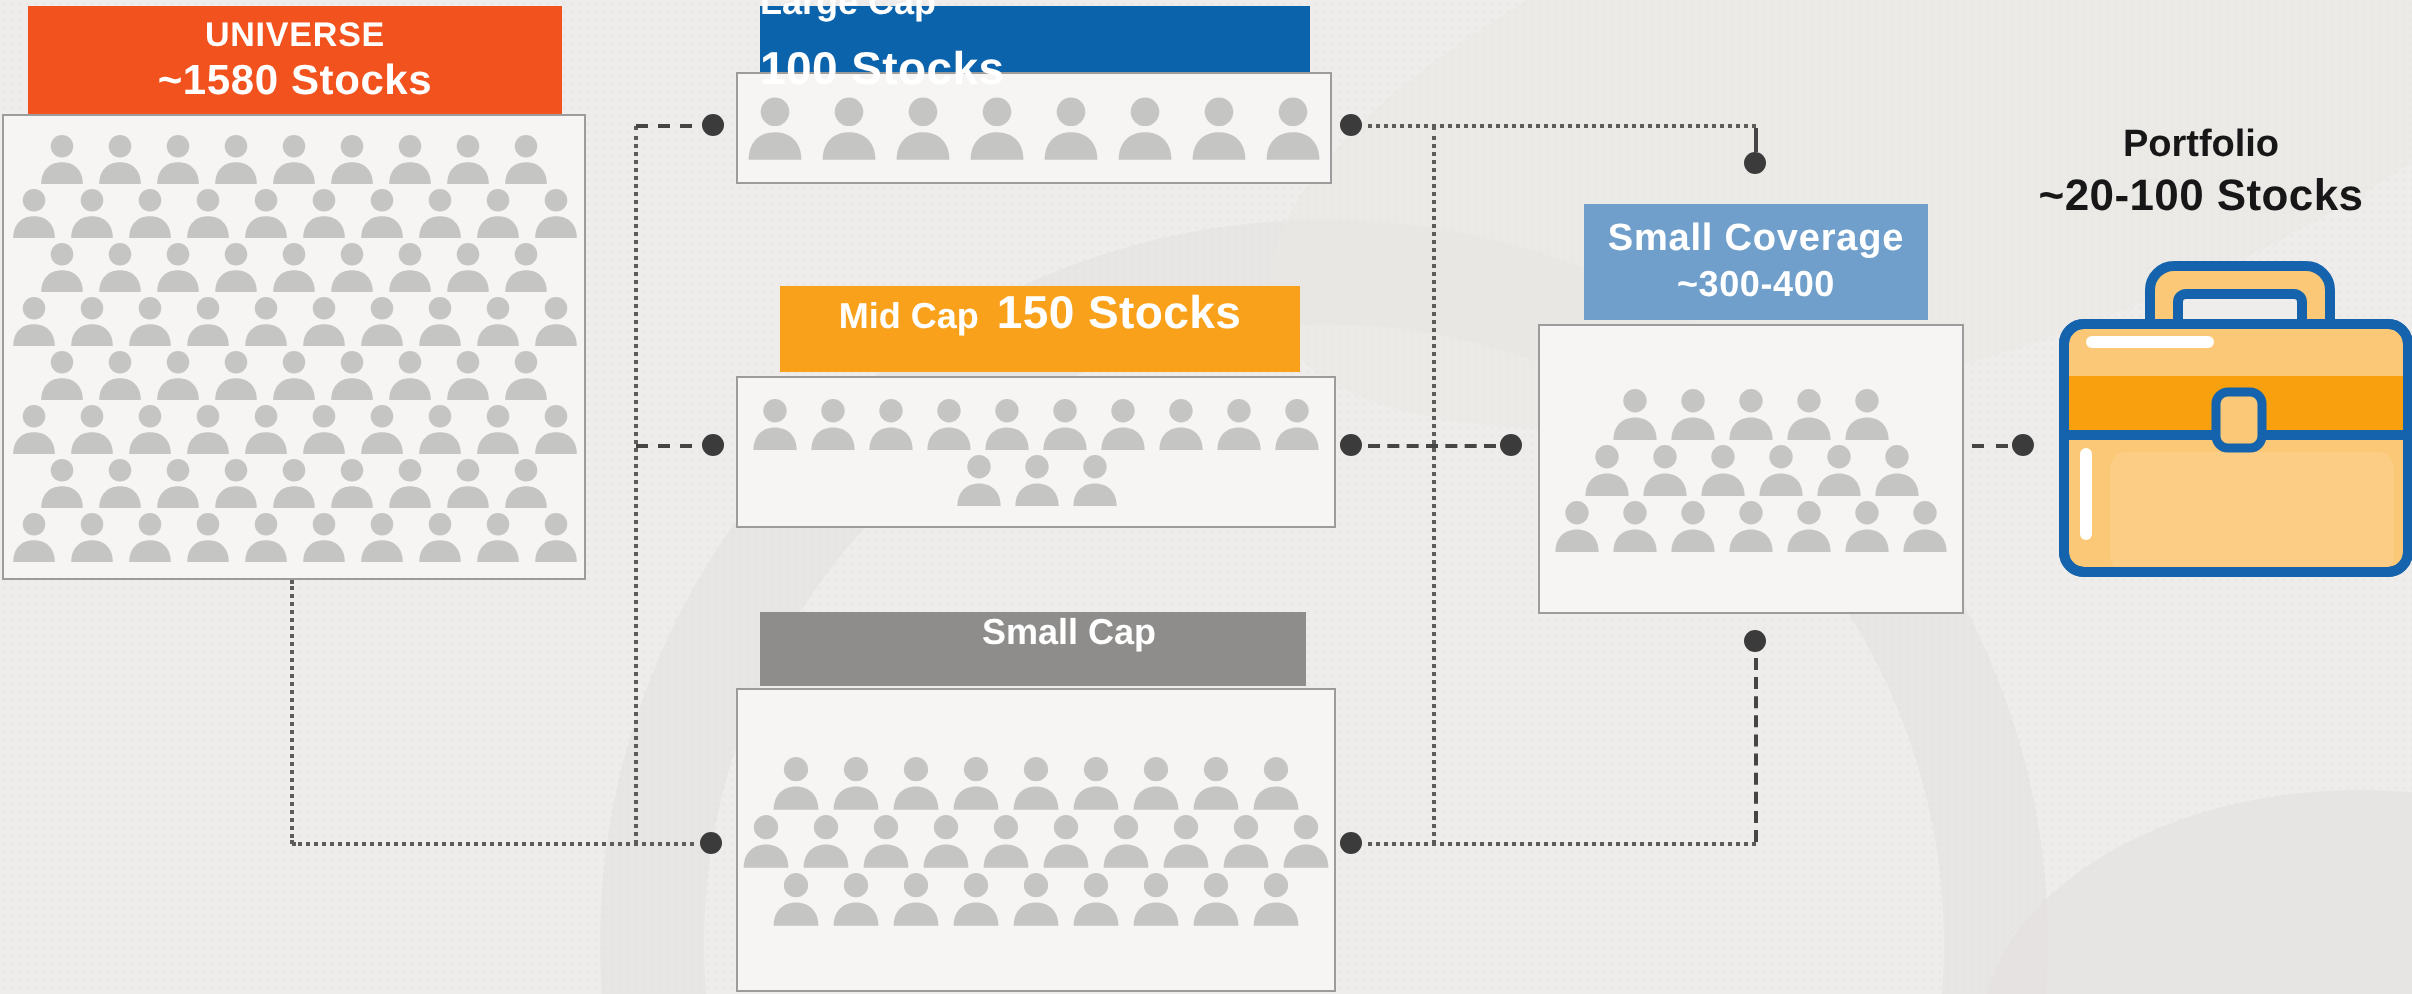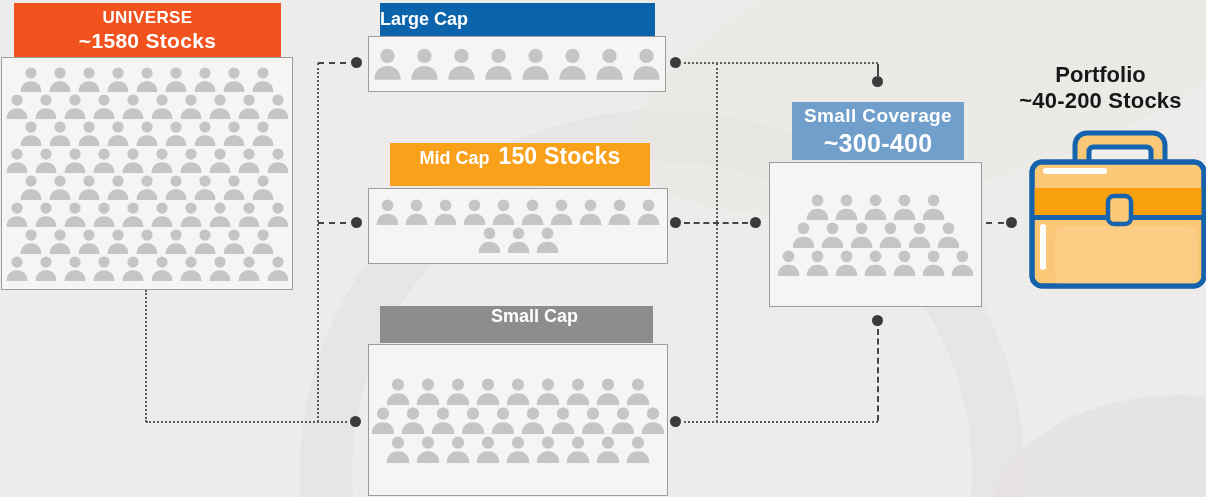--- a/index.html
+++ b/index.html
@@ -40,41 +40,41 @@
   #univ-header{left:14px;top:3px;width:267px;height:54px;}
   #univ-body{left:1px;top:57px;width:292px;height:233px;}
   #lc-header{left:380px;top:3px;width:275px;height:33px;}
   #lc-body{left:368px;top:36px;width:298px;height:56px;}
   #mc-header{left:390px;top:143px;width:260px;height:43px;}
   #mc-body{left:368px;top:188px;width:300px;height:76px;}
   #sc-header{left:380px;top:306px;width:273px;height:37px;}
   #sc-body{left:368px;top:344px;width:300px;height:152px;}
   #tc-header{left:792px;top:102px;width:172px;height:58px;}
   #tc-header .hl1{font-size:19px;}
-  #tc-header .hl2{font-size:25px;}
+  #tc-header .hl2{font-size:18px;}
   #tc-body{left:769px;top:162px;width:213px;height:145px;}
 
   
   .people{display:flex;flex-direction:column;align-items:center;justify-content:center;}
   .prow{display:flex;justify-content:center;gap:2px;}
   .person{display:inline-block;line-height:0;}
   .person svg{display:block;fill:var(--person,#C5C5C4);}
   .people.s26 .person svg{width:26px;height:25px;}
   .people.s26 .prow{gap:3px;margin:1px 0;}
   .people.s33 .person svg{width:33px;height:32px;}
   .people.s33 .prow{gap:4px;}
   .people.s27 .person svg{width:27px;height:26px;}
   .people.s27 .prow{gap:2px;margin:1px 0;}
   .people.s28 .person svg{width:28px;height:27px;}
   .people.s28 .prow{gap:2px;margin:1px 0;}
 
   
   #portfolio-label{position:absolute;left:995px;top:62px;width:211px;z-index:3;
     text-align:center;color:#171717;}
-  #portfolio-label .pl1{font-weight:bold;font-size:22px;line-height:1.2;}
+  #portfolio-label .pl1{font-weight:bold;font-size:19px;line-height:1.2;}
   #portfolio-label .pl2{font-weight:bold;font-size:22px;line-height:1.2;letter-spacing:.2px;}
   #briefcase{position:absolute;left:1029px;top:130px;z-index:3;}
 </style>
 </head>
 <body>
 
 <div id="stage">
 
   <div class="wm-ring"></div>
   <div class="wm-band"></div>
@@ -580,20 +580,21 @@
               <circle cx="12" cy="5.6" r="5.2"></circle>
               <path d="M12 13c-5.9 0-9.6 3.9-9.6 10h19.2c0-6.1-3.7-10-9.6-10z"></path>
             </svg>
           </span>
         </div>
       </div>
   </div>
 
   <div class="hdr caphdr" id="lc-header" style="background: rgb(11, 99, 172); flex-direction: column;">
     <span class="lbl">Large Cap</span>
+    <span class="val">100 Stocks</span>
   </div>
   <div class="bodybox" id="lc-body">
     <div class="people s33">
         <div class="prow">
           <span class="person">
             <svg viewBox="0 0 24 23">
               <circle cx="12" cy="5.6" r="5.2"></circle>
               <path d="M12 13c-5.9 0-9.6 3.9-9.6 10h19.2c0-6.1-3.7-10-9.6-10z"></path>
             </svg>
           </span>
@@ -1034,21 +1035,21 @@
               <circle cx="12" cy="5.6" r="5.2"></circle>
               <path d="M12 13c-5.9 0-9.6 3.9-9.6 10h19.2c0-6.1-3.7-10-9.6-10z"></path>
             </svg>
           </span>
         </div>
       </div>
   </div>
 
   <div id="portfolio-label">
     <div class="pl1">Portfolio</div>
-    <div class="pl2">~40-200 Stocks</div>
+    <div class="pl2">~20-100 Stocks</div>
   </div>
 
   <svg id="briefcase" width="178" height="160" viewBox="0 0 178 160">
     <defs>
       <clipPath id="bodyclip">
           <rect x="3" y="32" width="172" height="124" rx="10"></rect>
         </clipPath>
     </defs>
 
     <rect x="46" y="3" width="90" height="46" rx="12" fill="#FBC878" stroke="#1463AC" stroke-width="5"></rect>

